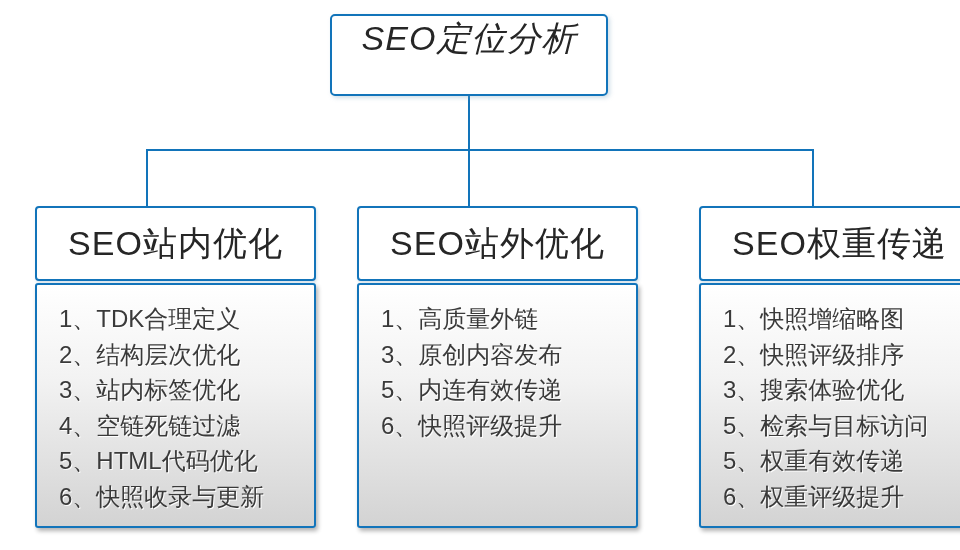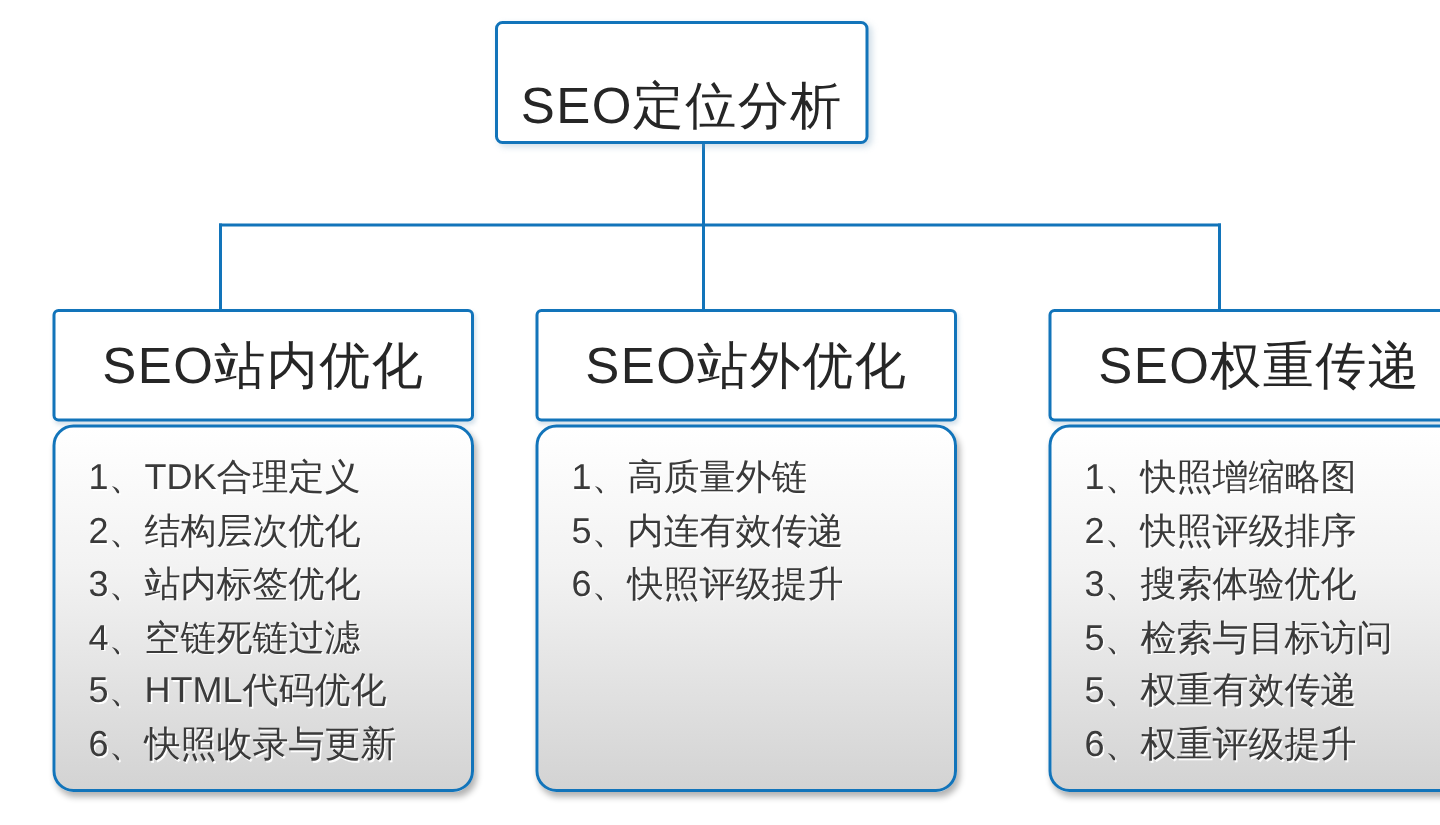--- a/index.html
+++ b/index.html
@@ -28,31 +28,32 @@
 
   #conn-root-v   { left: 468px; top: 95px;  height: 112px; }
   #conn-h        { left: 146px; top: 149px; width: 668px; }
   #conn-left-v   { left: 146px; top: 149px; height: 58px; }
   #conn-right-v  { left: 812px; top: 149px; height: 58px; }
 
   
   .root-box {
     position: absolute;
     left: 330px; top: 14px;
-    width: 249px; height: 82px;
+    width: 278px; height: 82px;
     background: #ffffff;
     border: 2px solid #1274ba;
     border-radius: 5px;
     display: flex;
-    align-items: flex-end;
+    align-items: flex-start;
     justify-content: center;
     font-size: 34px;
     color: #262626;
     box-shadow: 2px 2px 4px rgba(120,160,190,0.35);
     letter-spacing: 1px;
+    font-style: italic;
   }
 
   
   .col {
     position: absolute;
     top: 206px;
     width: 281px;
     margin-left: 28px;
   }
   .col.c1 { left: 7px; }
@@ -72,21 +73,21 @@
     color: #262626;
     letter-spacing: 1px;
     box-shadow: 1px 2px 3px rgba(120,160,190,0.3);
   }
 
   .branch-list {
     margin-top: 2px;
     width: 100%;
     height: 245px;
     border: 2px solid #1274ba;
-    border-radius: 14px;
+    border-radius: 3px;
     background: linear-gradient(to bottom, #ffffff 0%, #f2f2f2 40%, #d3d3d3 100%);
     padding: 16px 10px 0 22px;
     box-shadow: 2px 3px 4px rgba(0,0,0,0.3);
   }
 
   .list-item {
     font-size: 24px;
     line-height: 35.5px;
     color: #3a3a3a;
     text-shadow: 1px 1px 0 rgba(255,255,255,0.95);
@@ -120,20 +121,21 @@
       <div class="list-item">6、快照收录与更新</div>
     </div>
   </div>
 
   <div class="col c2">
     <div class="branch-head">
       <span>SEO站外优化</span>
     </div>
     <div class="branch-list">
       <div class="list-item">1、高质量外链</div>
+      <div class="list-item">3、原创内容发布</div>
       <div class="list-item">5、内连有效传递</div>
       <div class="list-item">6、快照评级提升</div>
     </div>
   </div>
 
   <div class="col c3">
     <div class="branch-head">
       <span>SEO权重传递</span>
     </div>
     <div class="branch-list">

